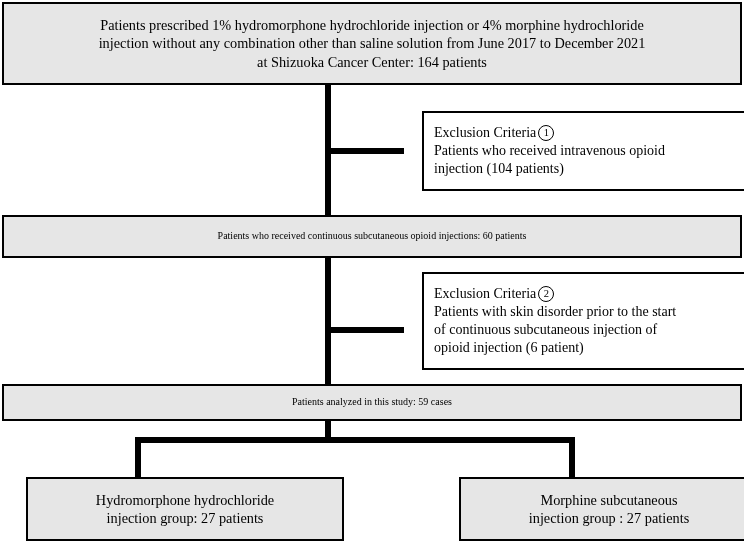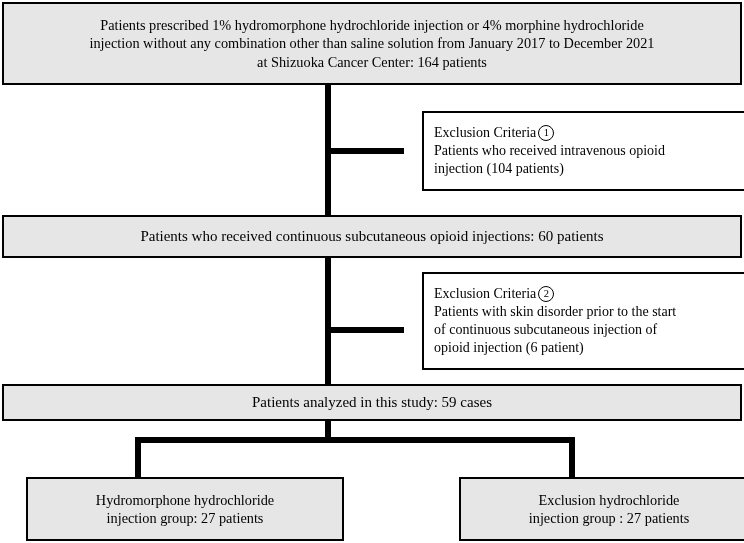--- a/index.html
+++ b/index.html
@@ -38,21 +38,21 @@
     background: #ffffff;
     margin-left: 19px;
   }
   .box.center  { text-align: center; align-items: center; }
   .box.left    { text-align: left;  align-items: stretch; padding-left: 10px; padding-right: 6px; }
 
   .line { display: block; white-space: nowrap; }
 
   
   .t-top      { font-size: 14.3px; }
-  .t-mid      { font-size: 15px; }
+  .t-mid      { font-size: 10px; }
   .t-excl     { font-size: 14.0px; }
   .t-bottom   { font-size: 14.3px; margin-left: 24px; }
 
   
   .conn {
     position: absolute;
     background: #000000;
   }
 
   .circled {
@@ -68,21 +68,21 @@
     margin-left: 2px;
   }
 </style>
 </head>
 <body>
 
 <div id="flowchart">
 
   <div class="box shaded center t-top" style="left:2px; top:2px; width:740px; height:83px;">
     <span class="line">Patients prescribed 1% hydromorphone hydrochloride injection or 4% morphine hydrochloride</span>
-    <span class="line">injection without any combination other than saline solution from January 2017 to December 2021</span>
+    <span class="line">injection without any combination other than saline solution from June 2017 to December 2021</span>
     <span class="line">at Shizuoka Cancer Center:  164 patients</span>
   </div>
 
   <div class="conn" style="left:325px; top:85px; width:6px; height:130px;"></div>
 
   <div class="conn" style="left:325px; top:148px; width:79px; height:6px;"></div>
 
   <div class="box plain left t-excl" style="left:403px; top:111px; width:339px; height:80px;">
     <span class="line"><span>Exclusion Criteria</span><span class="circled">1</span></span>
     <span class="line">Patients who received intravenous opioid</span>
@@ -112,17 +112,17 @@
   <div class="conn" style="left:135px; top:437px; width:440px; height:6px;"></div>
   <div class="conn" style="left:135px; top:437px; width:6px; height:43px;"></div>
   <div class="conn" style="left:569px; top:437px; width:6px; height:43px;"></div>
 
   <div class="box shaded center t-bottom" style="left:2px; top:477px; width:318px; height:64px;">
     <span class="line">Hydromorphone hydrochloride</span>
     <span class="line">injection group: 27 patients</span>
   </div>
 
   <div class="box shaded center t-bottom" style="left:435px; top:477px; width:300px; height:64px;">
-    <span class="line">Exclusion hydrochloride</span>
+    <span class="line">Morphine subcutaneous</span>
     <span class="line">injection group : 27 patients</span>
   </div>
 
 </div>
 
 </body></html>

